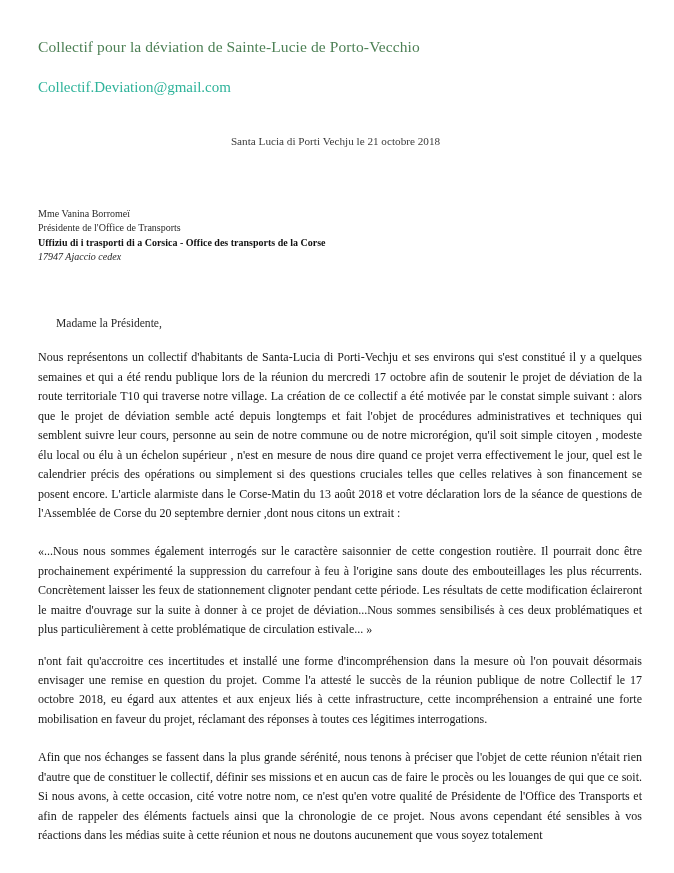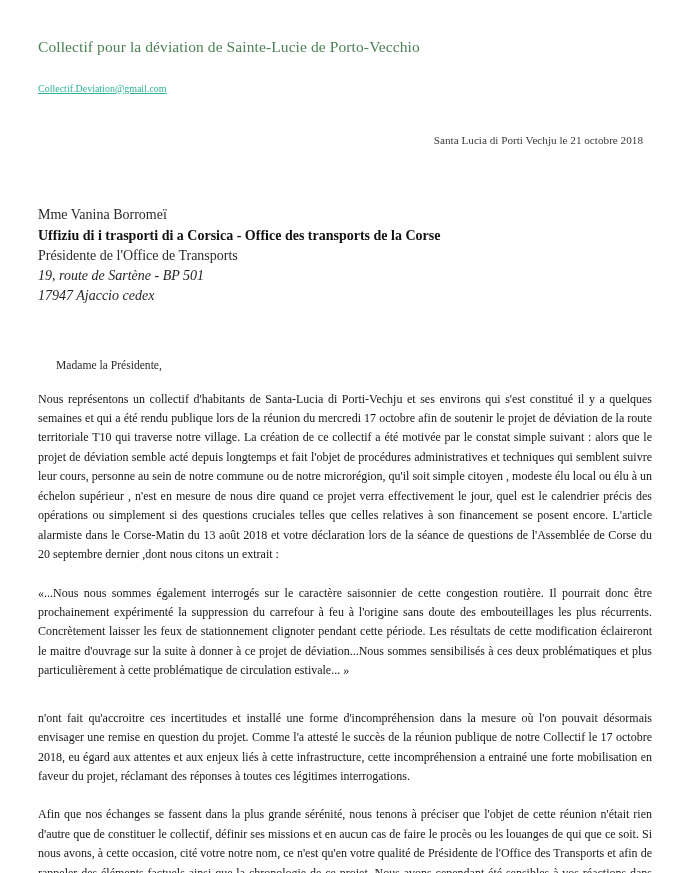--- a/index.html
+++ b/index.html
@@ -8,21 +8,21 @@
     padding: 0;
     background: #ffffff;
   }
 
   .page {
     position: relative;
     width: 674px;
     height: 873px;
     background: #ffffff;
     box-sizing: border-box;
-    padding: 38px 22px 0 38px;
+    padding: 38px 32px 0 38px;
     font-family: "Liberation Serif", "DejaVu Serif", serif;
     color: #1a1a1a;
     overflow: hidden;
   }
 
   
   .letterhead {
     margin: 0;
   }
 
@@ -36,46 +36,45 @@
   }
 
   .org-address {
     font-size: 10.3px;
     color: #1a1a1a;
     margin: 0 0 13px 0;
     line-height: 1.3;
   }
 
   .org-email {
-    font-size: 10px;
+    font-size: 15px;
     color: #2eb39a;
-    text-decoration: underline;
     display: inline-block;
     line-height: 1.3;
     cursor: pointer;
   }
 
   
   .date-line {
-    text-align: right;
+    text-align: center;
     font-size: 11.2px;
     color: #3b3b3b;
     margin: 37px 0 0 0;
     padding-right: 9px;
     line-height: 1.3;
   }
 
   
   .recipient {
     margin: 58px 0 0 0;
     line-height: 1.42;
   }
 
   .recipient-line {
-    font-size: 14px;
+    font-size: 10px;
     color: #2a2a2a;
     margin: 0;
   }
 
   .recipient-line.bold {
     font-weight: bold;
     color: #111111;
     margin-top: 1px;
   }
 
@@ -99,44 +98,43 @@
     text-align: justify;
     color: #161616;
     text-justify: inter-word;
   }
 
   .body-par.quote {
     margin-top: 19px;
   }
 
   .body-par.after-quote {
-    margin-top: 28px;
+    margin-top: 12px;
   }
 
   .body-par.last {
     margin-top: 19px;
   }
 </style>
 </head>
 <body>
 
 <div class="page">
 
   <header class="letterhead">
     <h1 class="org-title">Collectif pour la déviation de Sainte-Lucie de Porto-Vecchio</h1>
     <a class="org-email">Collectif.Deviation@gmail.com</a>
   </header>
 
   <p class="date-line">Santa Lucia di Porti Vechju le 21 octobre 2018</p>
 
   <section class="recipient">
     <p class="recipient-line">Mme Vanina Borromeï</p>
+    <p class="recipient-line">Présidente de l'Office de Transports</p>
     <p class="recipient-line bold">Uffiziu di i trasporti di a Corsica - Office des transports de la Corse</p>
-    <p class="recipient-line">Présidente de l'Office de Transports</p>
-    <p class="recipient-line italic">19, route de Sartène - BP 501</p>
     <p class="recipient-line italic">17947 Ajaccio cedex</p>
   </section>
 
   <section class="letter-body">
     <p class="salutation">Madame la Présidente,</p>
 
     <p class="body-par">Nous représentons un collectif d'habitants de Santa-Lucia di Porti-Vechju et ses environs qui s'est constitué il y a quelques semaines et qui a été rendu publique lors de la réunion du mercredi 17 octobre afin de soutenir le projet de déviation de la route territoriale T10 qui traverse notre village. La création de ce collectif a été motivée par le constat simple suivant : alors que le projet de déviation semble acté depuis longtemps et fait l'objet de procédures administratives et techniques qui semblent suivre leur cours, personne au sein de notre commune ou de notre microrégion, qu'il soit simple citoyen , modeste élu local ou élu à un échelon supérieur , n'est en mesure de nous dire quand ce projet verra effectivement le jour, quel est le calendrier précis des opérations ou simplement si des questions cruciales telles que celles relatives à son financement se posent encore.  L'article alarmiste dans le Corse-Matin du 13 août 2018 et votre déclaration lors de la séance de questions de l'Assemblée de Corse du 20 septembre dernier ,dont nous citons un extrait :</p>
 
     <p class="body-par quote">«...Nous nous sommes également interrogés sur le caractère saisonnier de cette congestion routière. Il pourrait donc être prochainement expérimenté la suppression du carrefour à feu à l'origine sans doute des embouteillages les plus récurrents. Concrètement laisser les feux de stationnement clignoter pendant cette période. Les résultats de cette modification éclaireront le maitre d'ouvrage sur la suite à donner à ce projet de déviation...Nous sommes sensibilisés à ces deux problématiques et plus particulièrement à cette problématique de circulation estivale... »</p>
 

